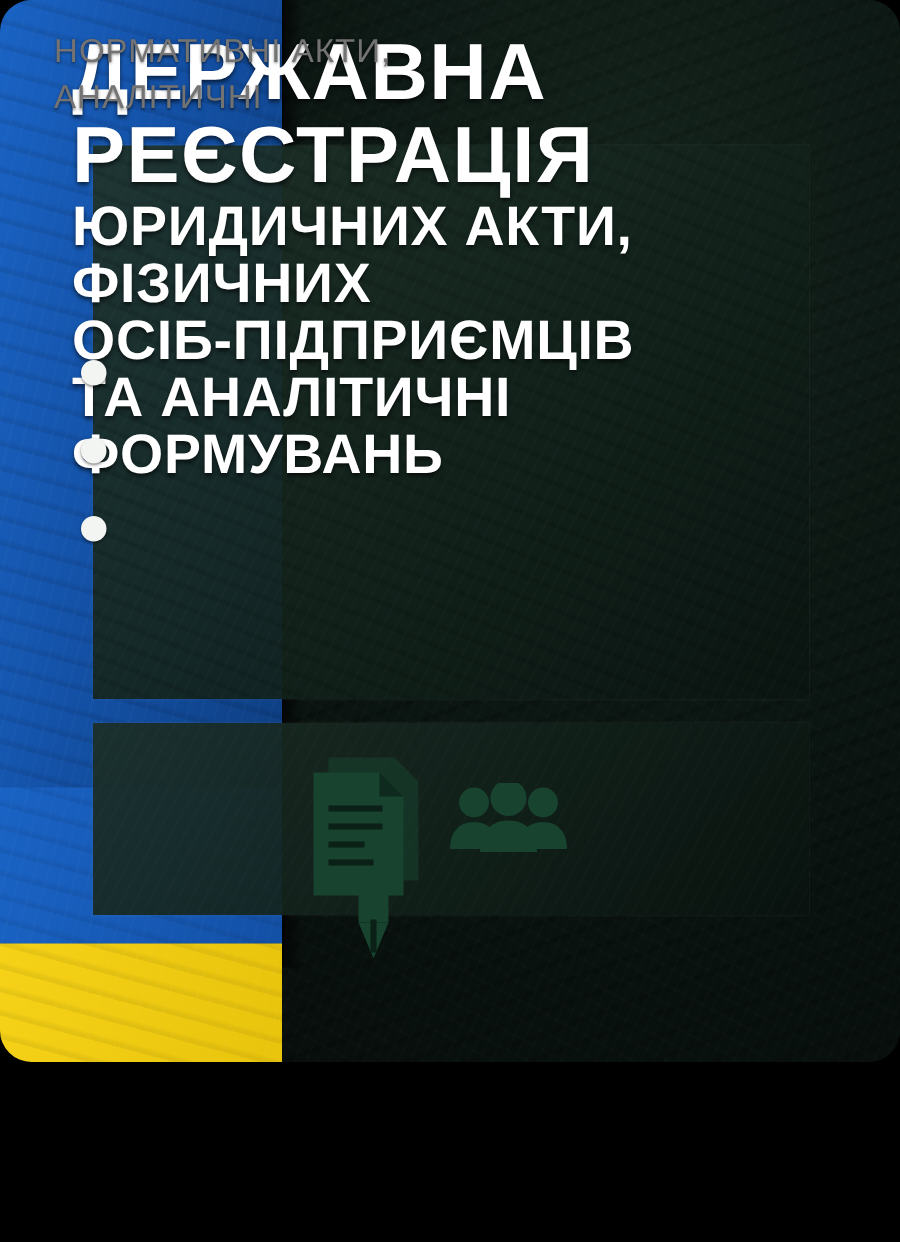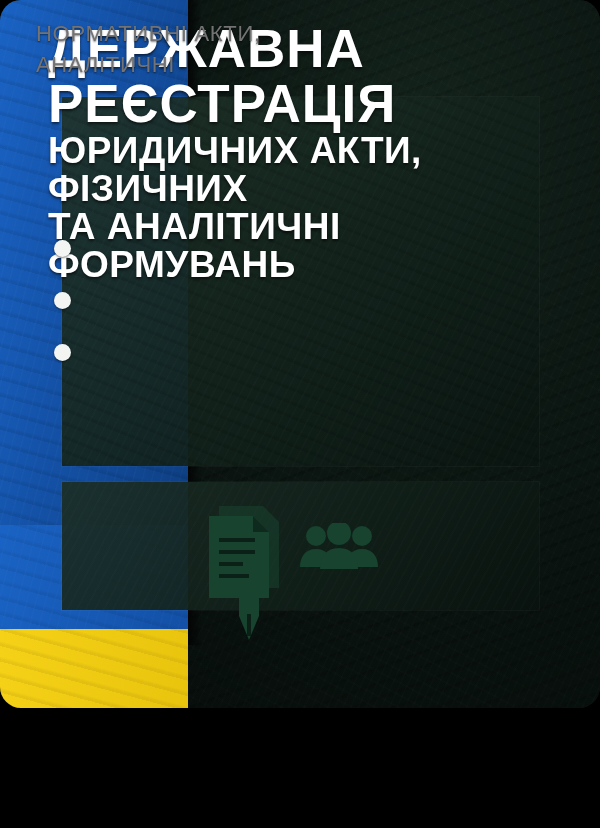--- a/index.html
+++ b/index.html
@@ -217,20 +217,21 @@
     <div class="bullet"></div>
     <div class="bullet"></div>
     <div class="bullet"></div>
   </div>
 
   <div class="title-text">
     <span class="title-line t-big">ДЕРЖАВНА</span>
     <span class="title-line t-big">РЕЄСТРАЦІЯ</span>
     <span class="title-line t-med">ЮРИДИЧНИХ АКТИ,</span>
     <span class="title-line t-med">ФІЗИЧНИХ</span>
+    <span class="title-line t-med">ОСІБ-ПІДПРИЄМЦІВ</span>
     <span class="title-line t-med">ТА АНАЛІТИЧНІ</span>
     <span class="title-line t-med">ФОРМУВАНЬ</span>
   </div>
 
   <div class="panel-sub"></div>
   <div class="sub-text">
     <span class="sub-line">НОРМАТИВНІ АКТИ,</span>
     <span class="sub-line">АНАЛІТИЧНІ</span>
   </div>
 

